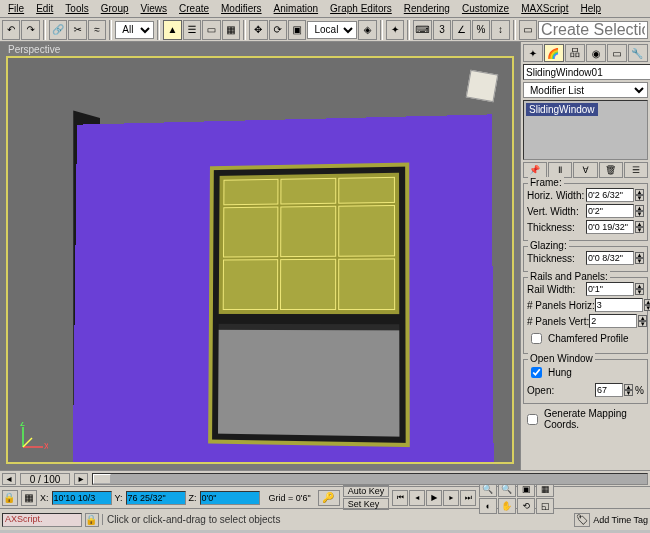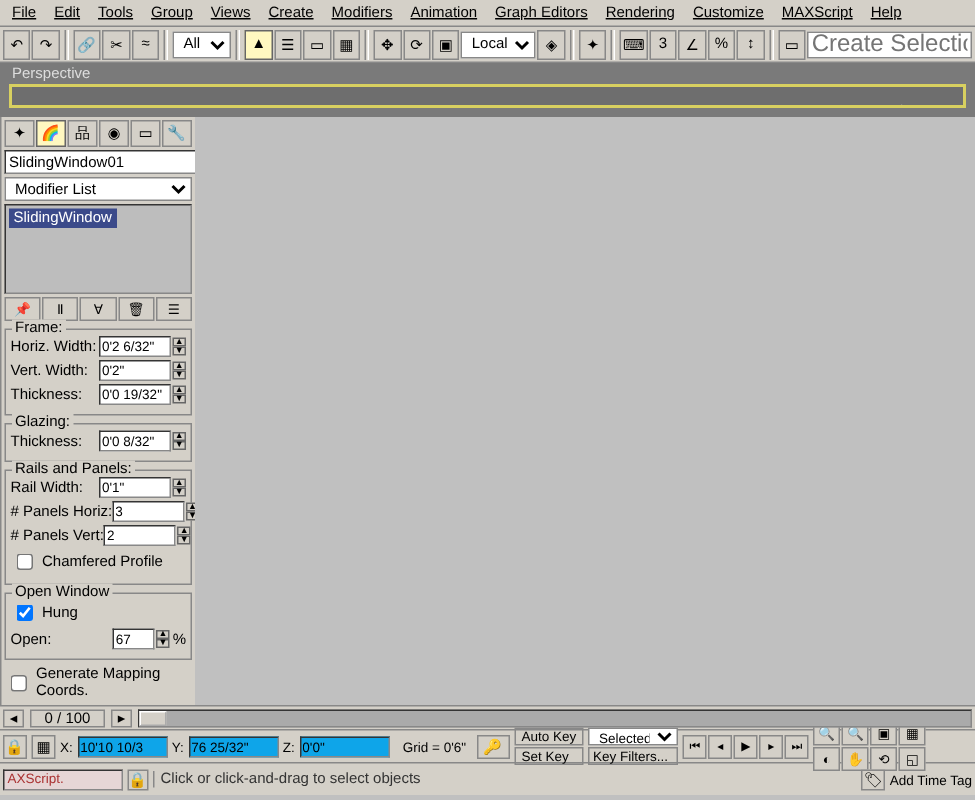--- a/index.html
+++ b/index.html
@@ -11,21 +11,21 @@
 
 
 .toolbar { display: flex; align-items: center; height: 24px; background: #d4d0c8; border-bottom: 1px solid #888; padding: 0 2px; gap: 1px; }
 .tool-btn { width: 20px; height: 20px; border: 1px solid #888; background: #d4d0c8; display:flex; align-items:center; justify-content:center; font-size:10px; }
 .tool-btn.active { background: #fff8c0; border: 1px solid #666; }
 .tool-sep { width: 3px; height: 20px; border-left: 1px solid #888; border-right: 1px solid #fff; margin: 0 2px; }
 .tool-select { height: 18px; border: 1px solid #888; background: #fff; padding: 0 2px; font-size: 10px; }
 .tool-input { height: 18px; border: 1px solid #888; background: #fff; padding: 0 2px; font-size: 16px; width: 110px; }
 
 
-.main { display: flex; height: 428px; flex-direction: column; }
+.main { display: flex; height: 428px; }
 .viewport-wrap { flex: 1; background: #7a7a7a; padding: 14px 6px 6px 6px; position: relative; }
 .viewport-label { position: absolute; top: 2px; left: 8px; color: #ddd; font-size: 10px; }
 .viewport { width: 100%; height: 100%; background: #6e6e6e; border: 2px solid #d8d060; position: relative; overflow: hidden; }
 .axis { position: absolute; bottom: 10px; left: 10px; width: 30px; height: 30px; }
 .viewcube { position:absolute; top:14px; right:16px; width:28px; height:28px; background:#e8e5da; border:1px solid #999; transform: rotate(10deg); }
 
 
 .wall { position: absolute; left: 60px; top: 60px; width: 420px; height: 380px; background: #6a3fd6; transform: perspective(800px) rotateY(-6deg) rotateX(2deg); }
 .wall-edge { position: absolute; left: 52px; top: 60px; width: 40px; height: 380px; background: #1a1a1a; transform: perspective(800px) rotateY(50deg); transform-origin: right; }
 .window-hole { position: absolute; left: 140px; top: 46px; width: 200px; height: 280px; background: #1a1a1a; border: 4px solid #a7a53a; }
@@ -309,24 +309,20 @@
   <span class="status-label">Y:</span>
   <input class="coord" value="76 25/32&quot;" style="">
   <span class="status-label">Z:</span>
   <input class="coord" value="0'0&quot;" style="">
   <span class="status-label" style="margin-left:6px">Grid = 0'6"</span>
   <div class="tool-btn" style="width:22px;height:16px;margin-left:4px">🔑</div>
   <div style="display:flex;flex-direction:column;gap:1px">
     <div style="border:1px solid #888;padding:0 4px;height:12px;font-size:9px">Auto Key</div>
     <div style="border:1px solid #888;padding:0 4px;height:12px;font-size:9px">Set Key</div>
   </div>
-  <div style="display:flex;flex-direction:column;gap:1px">
-    <select class="tool-select" style="width:60px;height:12px;font-size:9px"><option>Selected</option></select>
-    <div style="border:1px solid #888;padding:0 2px;height:12px;font-size:9px">Key Filters...</div>
-  </div>
   <div class="play-ctrls">
     <div class="tool-btn">⏮</div>
     <div class="tool-btn">◂</div>
     <div class="tool-btn">▶</div>
     <div class="tool-btn">▸</div>
     <div class="tool-btn">⏭</div>
   </div>
   <div class="nav-grid">
     <div class="tool-btn">🔍</div>
     <div class="tool-btn">🔍</div>

